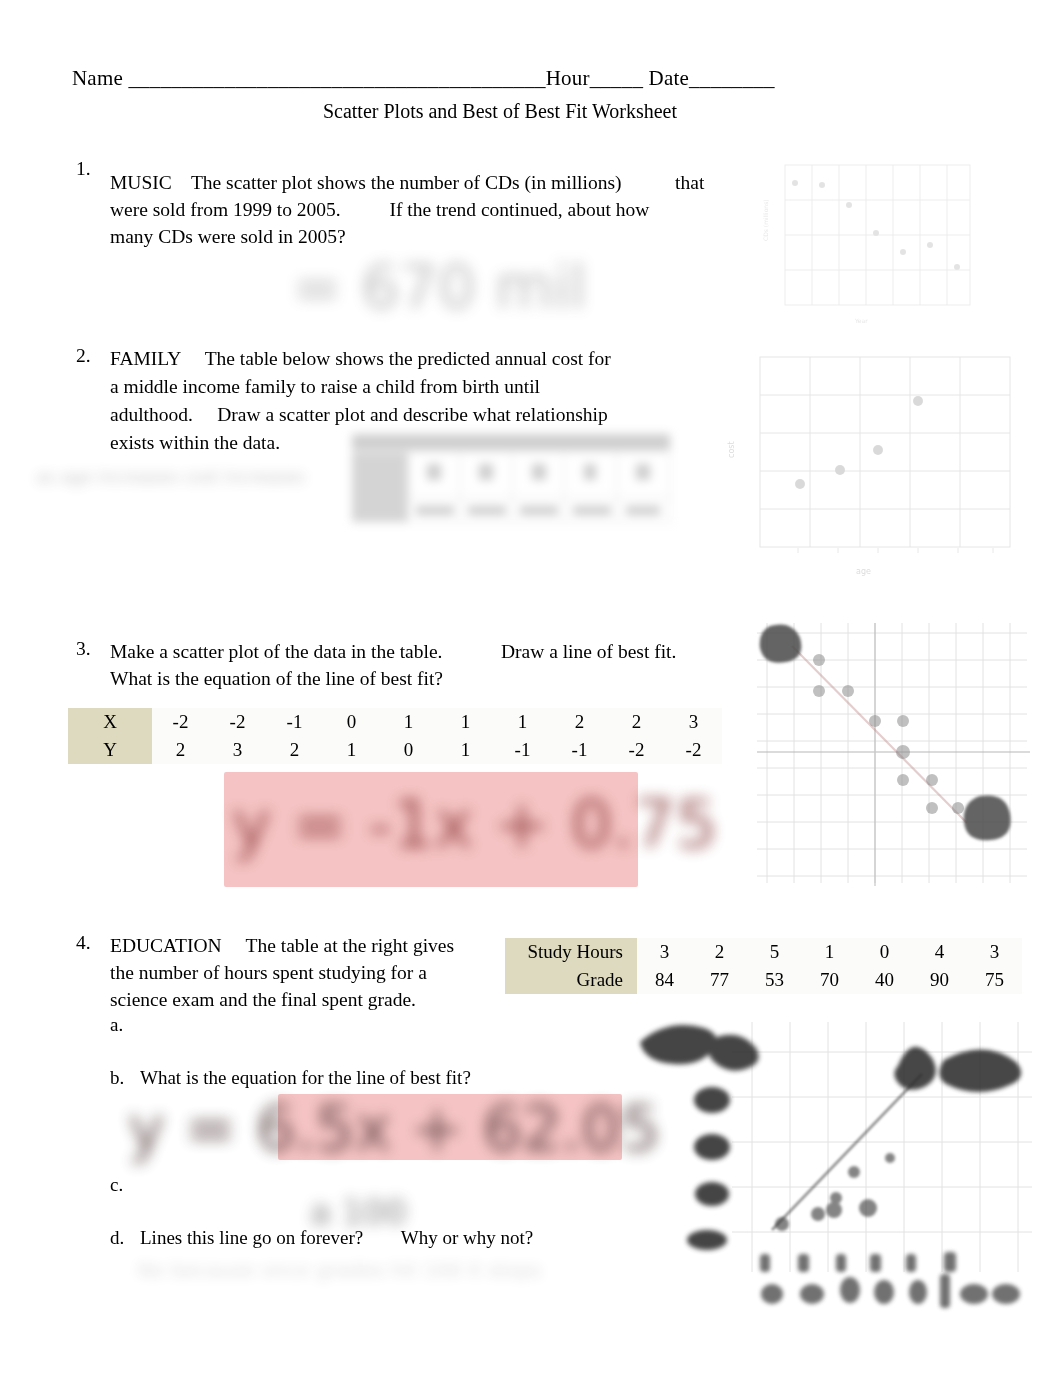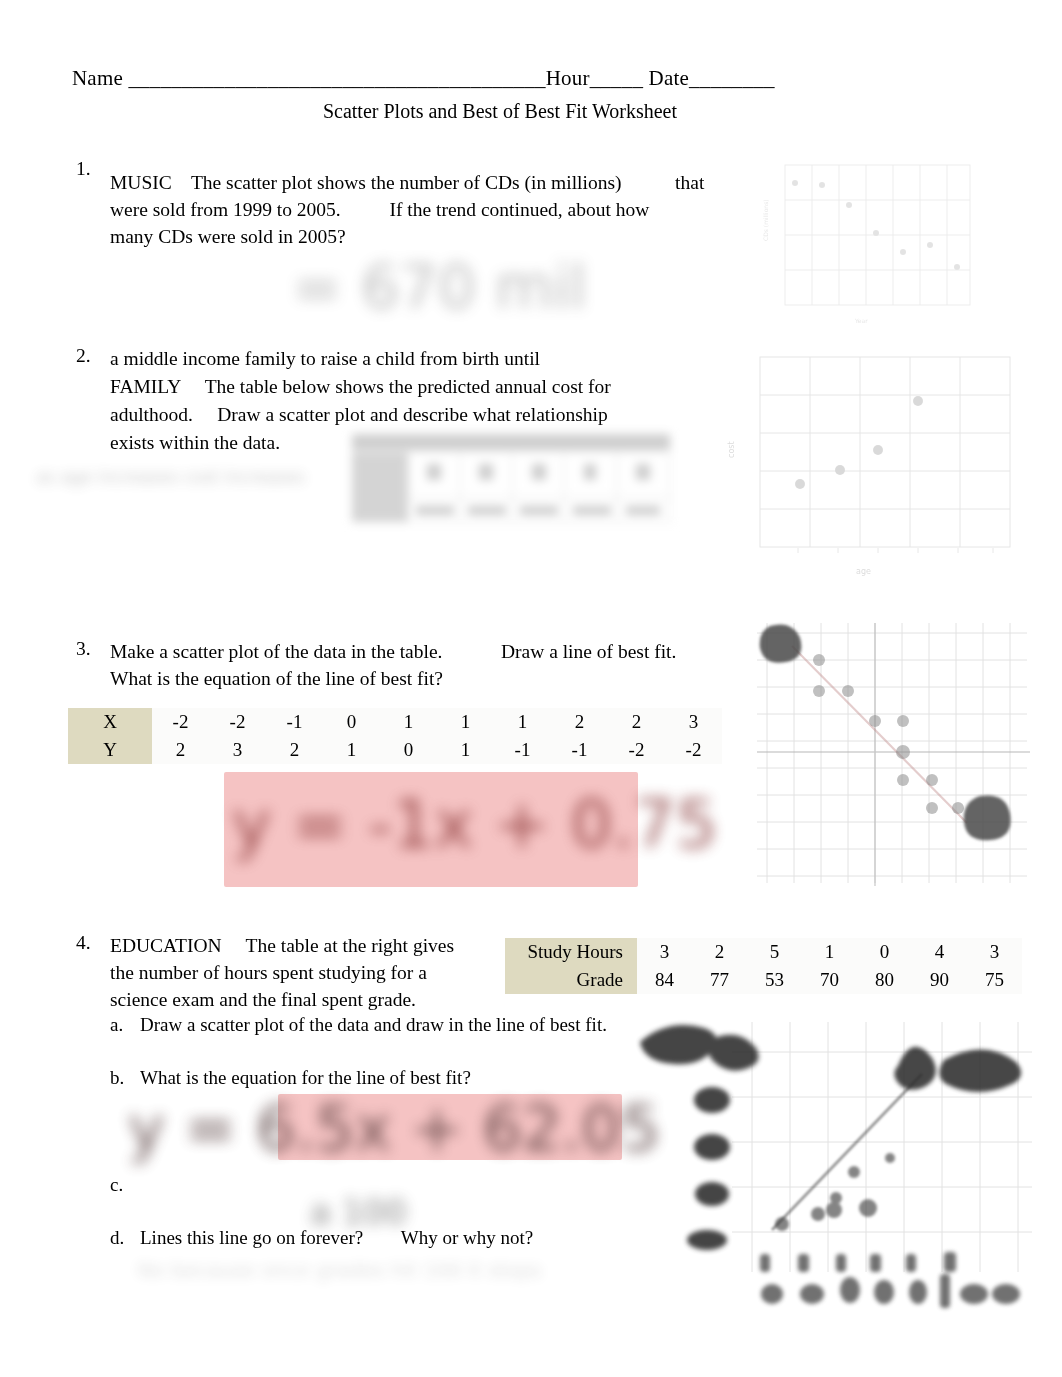--- a/index.html
+++ b/index.html
@@ -132,22 +132,22 @@
       </g>
       <g font-family="DejaVu Sans, sans-serif" font-size="6" fill="#777">
         <text x="2" y="80" transform="rotate(-90 8,80)">CDs (millions)</text>
         <text x="95" y="168">Year</text>
       </g>
     </svg>
   </div>
 
   <div class="q-num" style="left:76px; top:345px;">2.</div>
   <div class="q-body" style="left:110px; top:345px; line-height:28px;">
+    <span class="ln">FAMILY     The table below shows the predicted annual cost for</span>
     <span class="ln">a middle income family to raise a child from birth until</span>
-    <span class="ln">FAMILY     The table below shows the predicted annual cost for</span>
     <span class="ln">adulthood.     Draw a scatter plot and describe what relationship</span>
     <span class="ln">exists within the data.</span>
   </div>
 
   <div class="blur blur-light" style="left:36px; top:466px; font-size:17px; width:300px; white-space:normal; line-height:22px;">as age increases cost increases</div>
 
   <div class="grid-panel" style="left:342px; top:428px; filter:blur(5px); opacity:.42;">
     <svg width="340" height="100" viewBox="0 0 340 100">
       <rect x="0" y="0" width="340" height="100" fill="#ffffff"></rect>
       <rect x="10" y="6" width="318" height="16" fill="#8d8d8d"></rect>
@@ -317,29 +317,28 @@
       <td class="val">0</td>
       <td class="val">4</td>
       <td class="val">3</td>
     </tr>
     <tr>
       <td class="lbl">Grade</td>
       <td class="val">84</td>
       <td class="val">77</td>
       <td class="val">53</td>
       <td class="val">70</td>
-      <td class="val">80</td>
+      <td class="val">40</td>
       <td class="val">90</td>
       <td class="val">75</td>
     </tr>
   </tbody>
     </table>
 
   <div class="sub" style="left:110px; top:1012px;">a.</div>
-  <div class="sub" style="left:140px; top:1012px;">Draw a scatter plot of the data and draw in the line of best fit.</div>
 
   <div class="sub" style="left:110px; top:1065px;">b.</div>
   <div class="sub" style="left:140px; top:1065px;">What is the equation for the line of best fit?</div>
 
   <div class="sub" style="left:110px; top:1172px;">c.</div>
 
   <div class="sub" style="left:110px; top:1225px;">d.</div>
   <div class="sub" style="left:140px; top:1225px;">Lines this line go on forever?        Why or why not?</div>
 
   <div class="hl-pink" style="left:278px; top:1094px; width:344px; height:66px;"></div>

